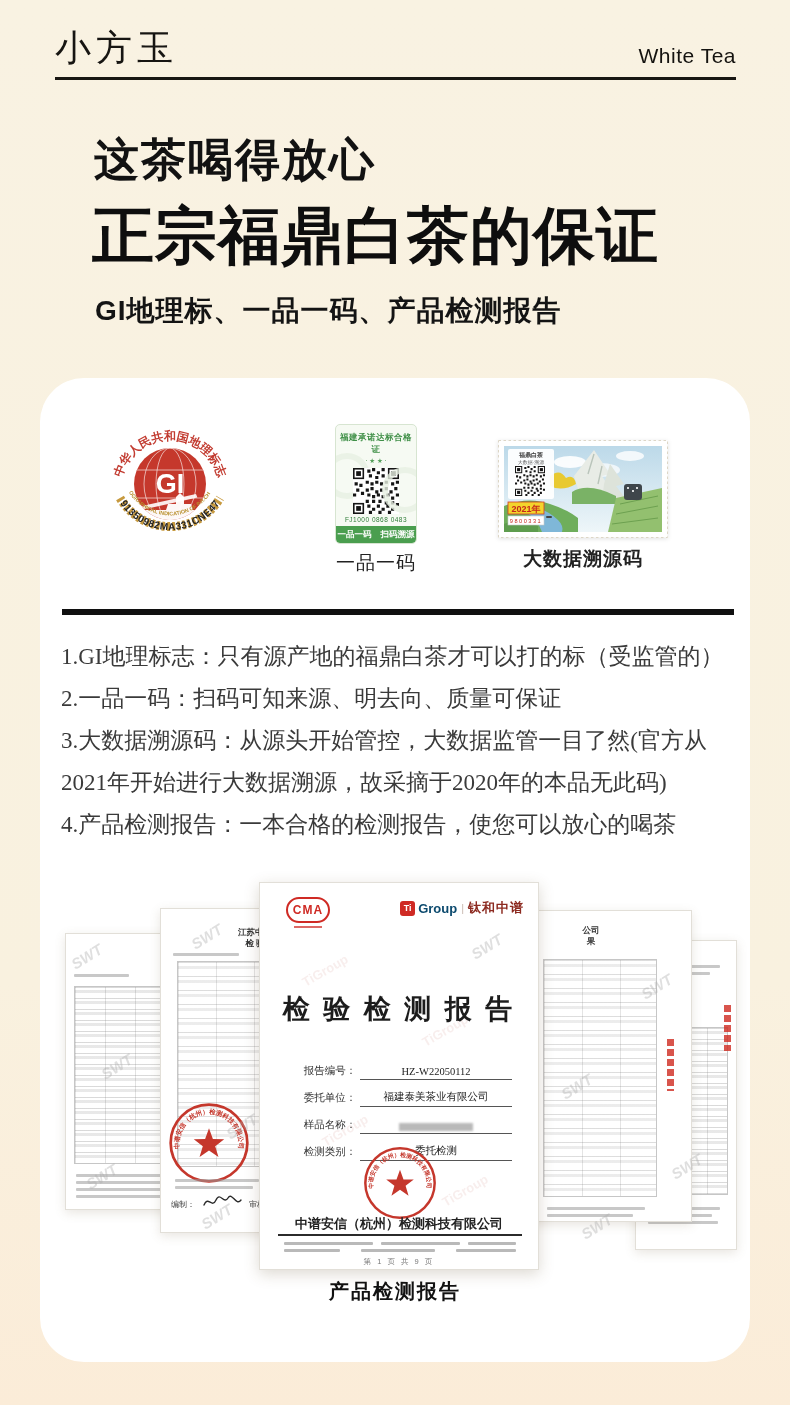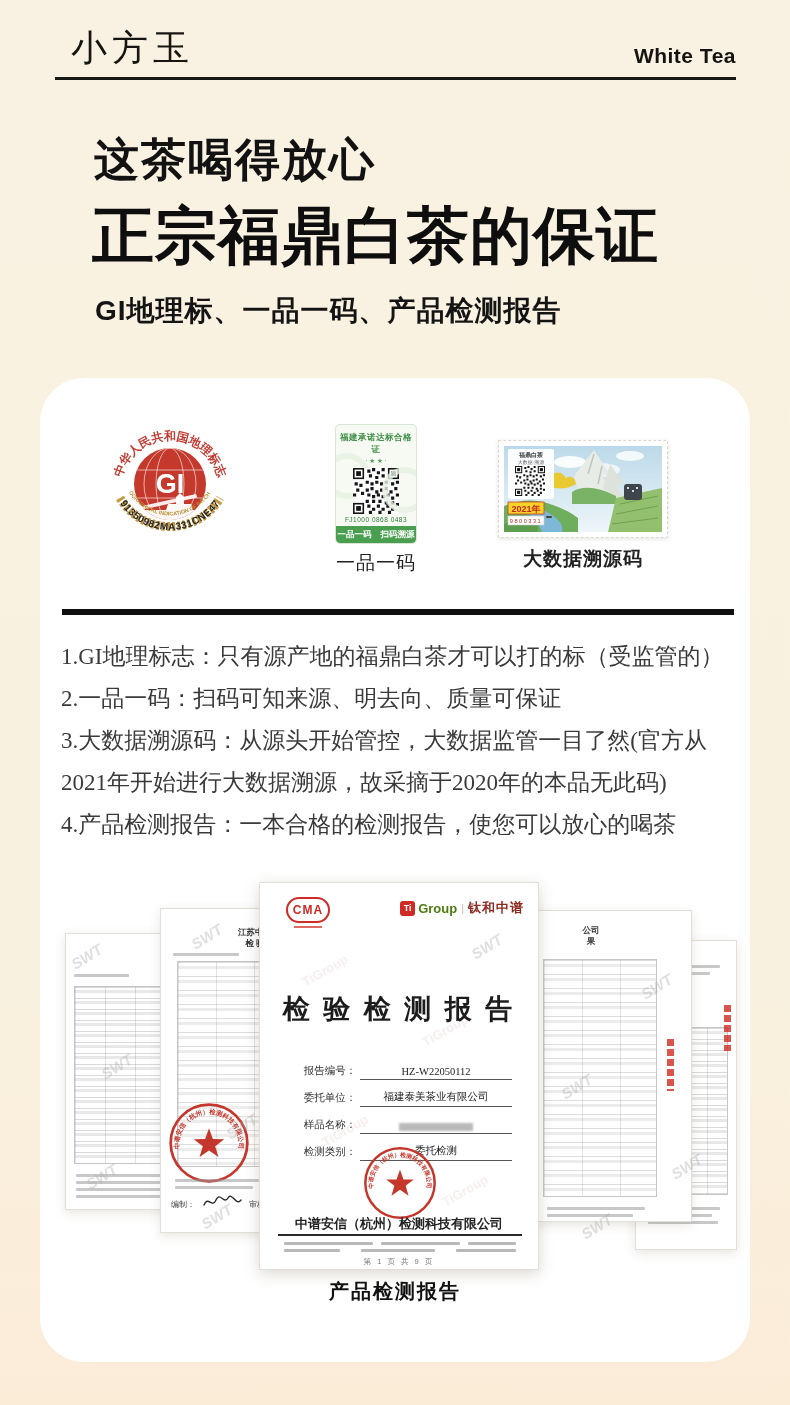--- a/index.html
+++ b/index.html
@@ -4,22 +4,22 @@
 <style>
   * { margin:0; padding:0; box-sizing:border-box; }
   html,body { width:790px; }
   body { font-family:"Liberation Sans", sans-serif; }
   #page {
     position:relative; width:790px; height:1405px; overflow:hidden;
     background:linear-gradient(180deg,#f9f2e2 0%,#f9f1df 70%,#fbecd8 100%);
   }
   
   .brand { position:absolute; left:55px; top:24px; font-family:"DejaVu Serif", serif;
-           font-size:36px; font-weight:500; color:#171512; letter-spacing:5px;margin-left:16px; }
-  .brand-en { position:absolute; right:54px; top:44px; font-size:21px; font-weight:700;
+           font-size:36px; font-weight:500; color:#171512; letter-spacing:5px; }
+  .brand-en { position:absolute; right:54px; top:44px; font-size:21px; font-weight:400;
               color:#151310; letter-spacing:0.5px; }
   .header-rule { position:absolute; left:55px; top:77px; width:681px; height:3px; background:#191713; }
   
   .hero-line1 { position:absolute; left:94px; top:130px; font-size:45px; font-weight:900;
                 color:#121212; letter-spacing:2px; }
   .hero-line2 { position:absolute; left:92px; top:194px; font-size:62px; font-weight:900;
                 color:#0e0e0e; letter-spacing:1px; }
   .hero-tagline { position:absolute; left:95px; top:292px; font-size:28px; font-weight:700;
                   color:#141414; letter-spacing:1px; }
   
@@ -84,21 +84,21 @@
   .wm-main { position:absolute; font-size:13px; font-weight:700;
         color:rgba(190,90,80,.10); transform:rotate(-30deg); pointer-events:none; }
   
   .cma { position:absolute; left:26px; top:14px; width:44px; height:26px;
          border:2px solid #cf2a24; border-radius:13px; color:#cf2a24; font-weight:800;
          font-size:12px; letter-spacing:1px; display:flex; align-items:center; justify-content:center; }
   .cma-sub { position:absolute; left:34px; top:43px; width:28px; height:2px; background:#cf2a24; opacity:.7; }
   .tig { position:absolute; right:14px; top:16px; display:flex; align-items:center; gap:3px; }
   .tig-box { width:15px; height:15px; background:#cf2a24; border-radius:3px; color:#fff;
              font-size:9px; font-weight:800; display:flex; align-items:center; justify-content:center; }
-  .tig-group { font-size:13px; font-weight:700; color:#4d7c0f; }
+  .tig-group { font-size:13px; font-weight:700; color:#0c4a6e; }
   .tig-div { font-size:11px; color:#c9b9b0; margin:0 1px; }
   .tig-cn { font-size:13px; font-weight:700; color:#8c2a20; letter-spacing:1px; }
   .rpt-title { position:absolute; left:0; top:108px; width:100%; text-align:center;
                font-size:27px; font-weight:900; color:#1c1c1c; letter-spacing:3px; }
   .fields { position:absolute; left:40px; top:170px; width:212px;
             font-family:"Liberation Serif", serif; }
   .frow { display:flex; align-items:flex-end; height:27px; }
   .flabel { width:60px; font-size:10.5px; color:#333; padding-bottom:2px;text-align:center; }
   .fvalue { flex:1; text-align:center; font-size:10.5px; color:#222;
             border-bottom:1px solid #555; padding-bottom:2px; min-height:14px; }

